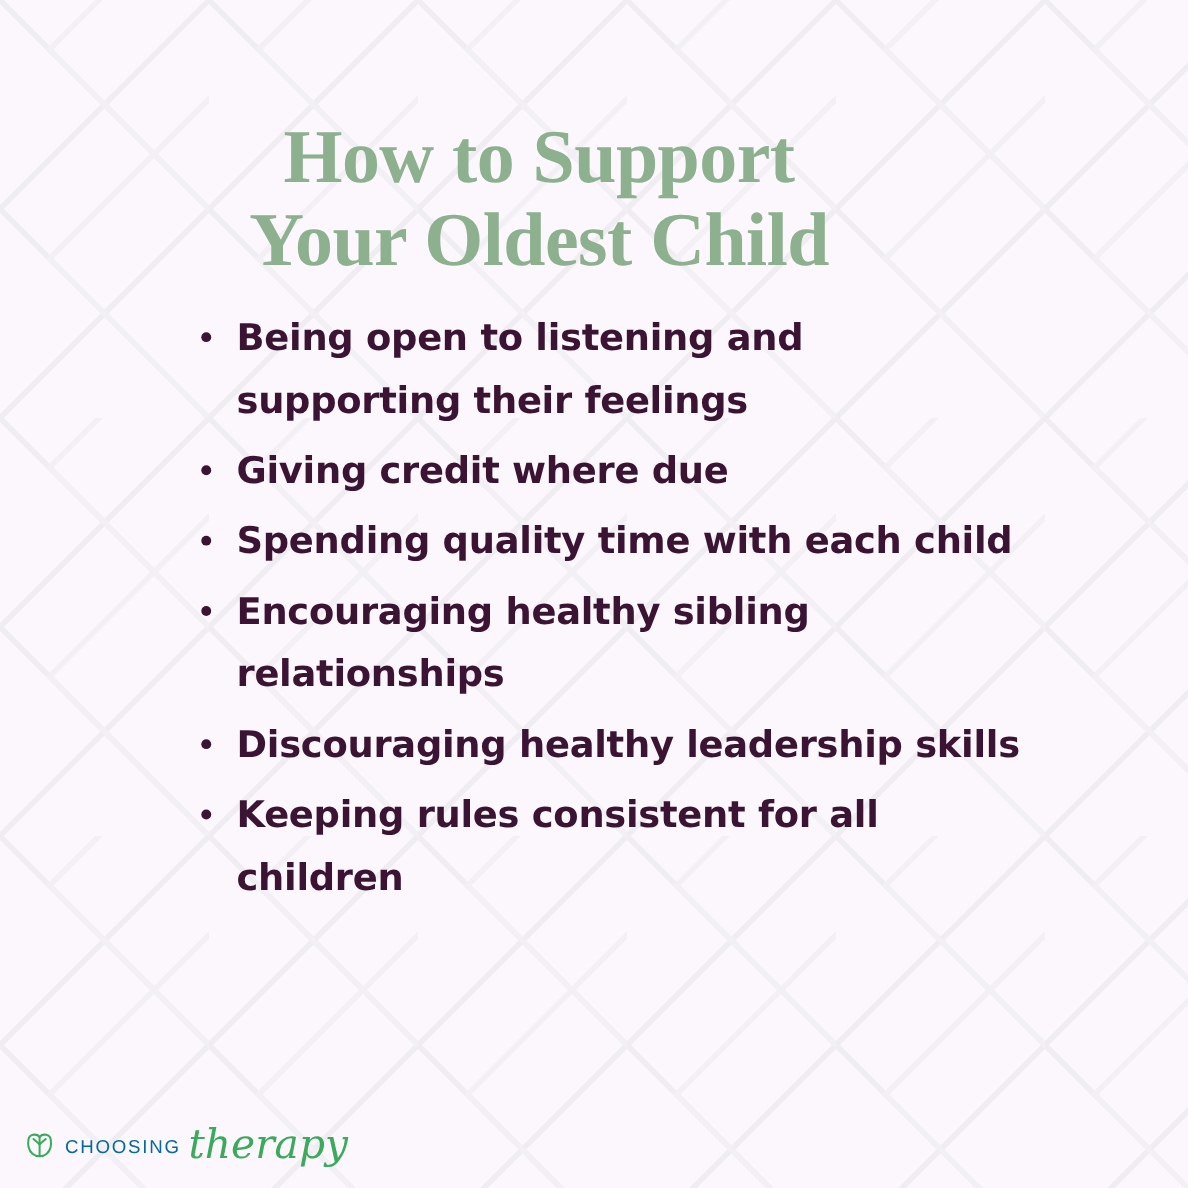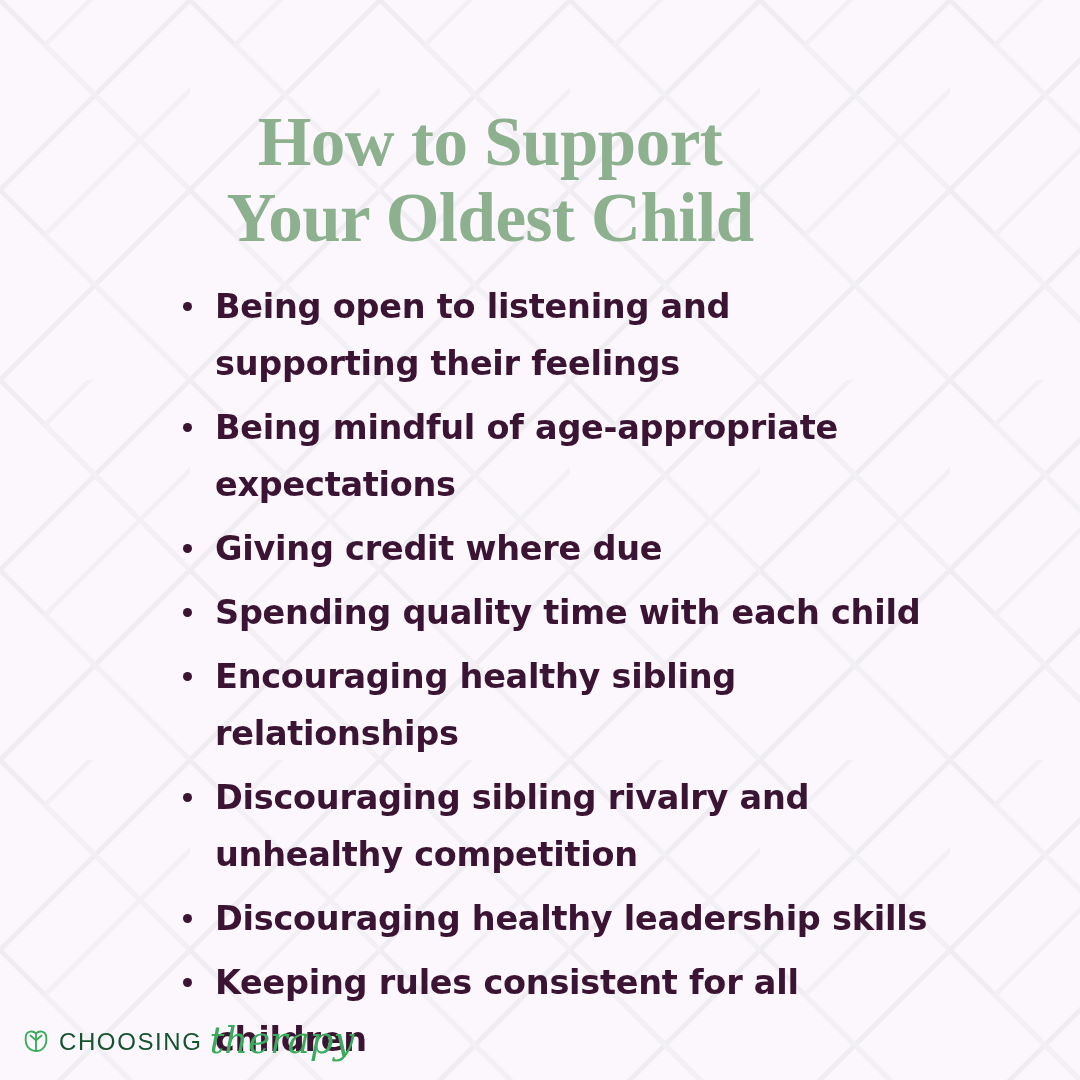--- a/index.html
+++ b/index.html
@@ -108,24 +108,24 @@
     height: 40px;
   }
   #logo-mark {
     width: 28px;
     height: 28px;
     margin-right: 9px;
     flex: none;
   }
   #logo-choosing {
     font-family: "Liberation Sans", sans-serif;
-    font-size: 24px;
+    font-size: 17px;
     font-weight: 400;
     letter-spacing: 1.6px;
-    color: #14532d;
+    color: #0369a1;
     text-transform: uppercase;
     line-height: 1;
     margin-right: 7px;
   }
   #logo-therapy {
     font-family: "DejaVu Serif", serif;
     font-style: italic;
     font-size: 37px;
     font-weight: 400;
     color: #3aaa5c;
@@ -163,37 +163,29 @@
     <div class="title-line">Your Oldest Child</div>
   </div>
 
   <ul id="bullet-list">
     <li class="bullet-item">
       <span class="dot"></span>
       <span class="text">Being open to listening and supporting their feelings</span>
     </li>
     <li class="bullet-item">
       <span class="dot"></span>
-      <span class="text">Being mindful of age-appropriate expectations</span>
-    </li>
-    <li class="bullet-item">
-      <span class="dot"></span>
       <span class="text">Giving credit where due</span>
     </li>
     <li class="bullet-item">
       <span class="dot"></span>
       <span class="text">Spending quality time with each child</span>
     </li>
     <li class="bullet-item">
       <span class="dot"></span>
       <span class="text">Encouraging healthy sibling relationships</span>
-    </li>
-    <li class="bullet-item">
-      <span class="dot"></span>
-      <span class="text">Discouraging sibling rivalry and unhealthy competition</span>
     </li>
     <li class="bullet-item">
       <span class="dot"></span>
       <span class="text">Discouraging healthy leadership skills</span>
     </li>
     <li class="bullet-item">
       <span class="dot"></span>
       <span class="text">Keeping rules consistent for all children</span>
     </li>
   </ul>

